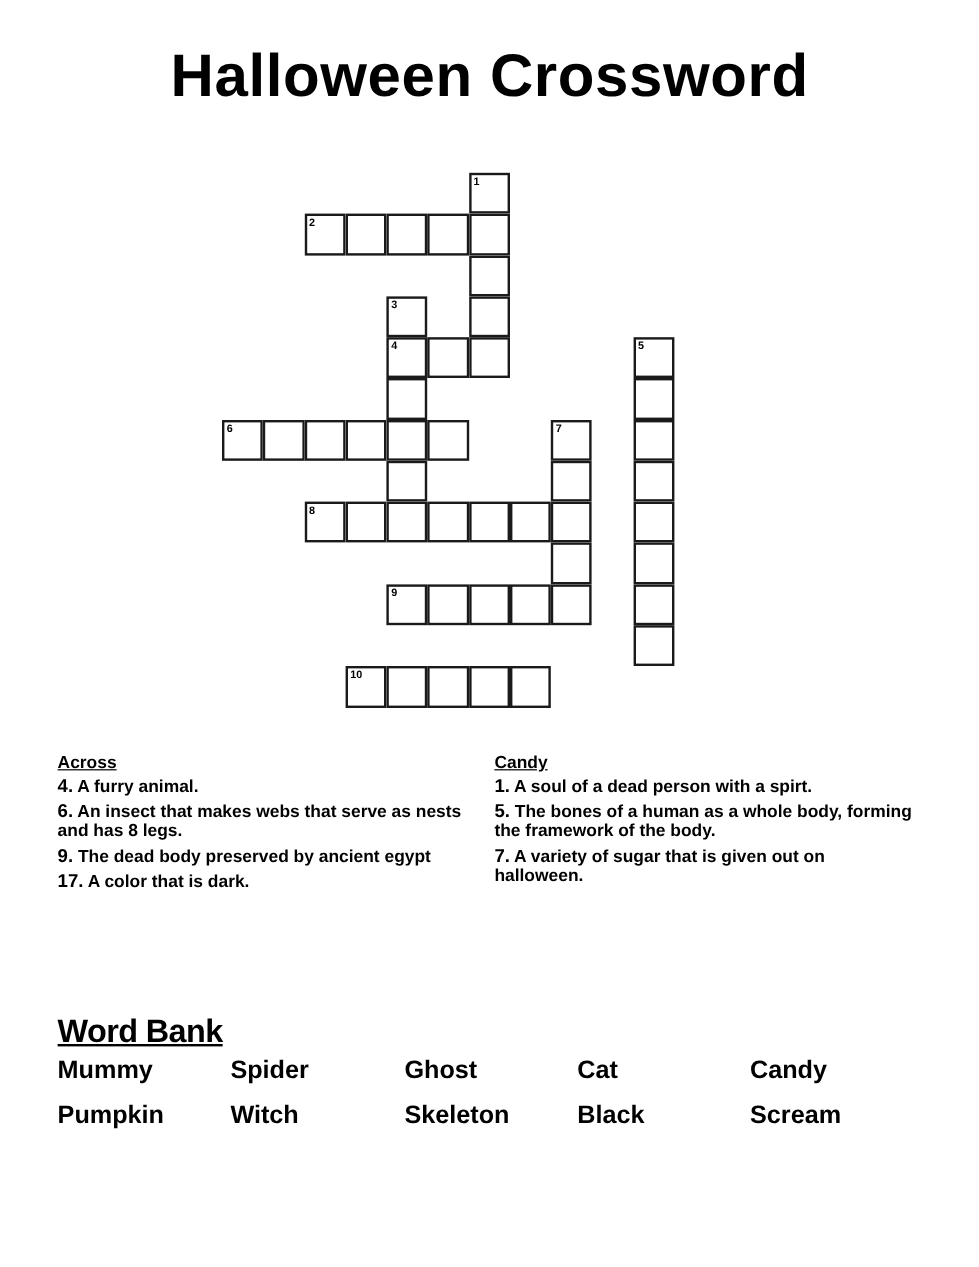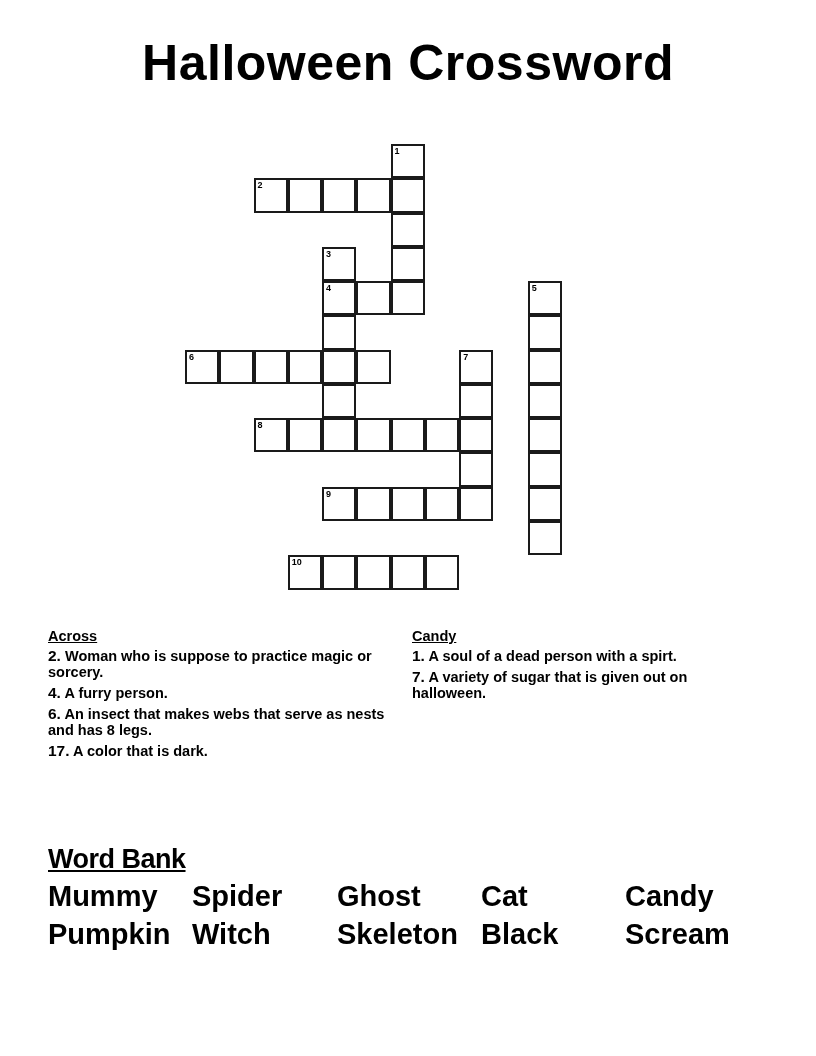--- a/index.html
+++ b/index.html
@@ -8,21 +8,21 @@
   .grid { position:absolute; left:0; top:0; width:816px; height:620px; }
   .cell { position:absolute; width:34.3px; height:34.3px; box-sizing:border-box; border:2px solid #1a1a1a; background:#fff; margin-left:-1px; margin-top:-1px; }
   .cell .num { position:absolute; left:2px; top:0px; font-size:9px; font-weight:bold; line-height:11px; }
   .clues { position:absolute; top:628px; font-weight:bold; font-size:14.5px; line-height:16px; }
   .clues.across { left:48px; width:350px; }
   .clues.down { left:412px; width:350px; }
   .clues h3 { margin:0 0 4px 0; font-size:14.5px; text-decoration:underline; }
   .clue { margin-bottom:5px; }
   .clue .n { font-size:15.5px; }
   .wb-title { position:absolute; left:48px; top:844px; font-size:27px; font-weight:bold; text-decoration:underline; letter-spacing:-0.5px; }
-  .wb { position:absolute; left:48px; top:880px; width:720px; font-size:29px; font-weight:bold; }
+  .wb { position:absolute; left:48px; top:880px; width:720px; font-size:21px; font-weight:bold; }
   .wb-row { position:relative; height:38px; }
   .wb-word { position:absolute; top:0; }
 </style>
 </head>
 <body>
 
 <div class="title">Halloween Crossword</div>
 
 <div class="grid" id="grid">
     <div class="cell" style="left: 391.62px; top: 145px;">
@@ -90,29 +90,30 @@
       <span class="num">10</span>
     </div>
     <div class="cell" style="left: 323.08px; top: 556.24px;"></div>
     <div class="cell" style="left: 357.35px; top: 556.24px;"></div>
     <div class="cell" style="left: 391.62px; top: 556.24px;"></div>
     <div class="cell" style="left: 425.89px; top: 556.24px;"></div>
   </div>
 
 <div class="clues across">
   <h3>Across</h3>
-  <div class="clue"><span class="n">2.</span><span> Woman who is suppose to practice magic or sorcery.</span></div>
-  <div class="clue"><span class="n">4.</span><span> A furry person.</span></div>
+  <div class="clue"><span class="n">4.</span><span> A furry animal.</span></div>
   <div class="clue"><span class="n">6.</span><span> An insect that makes webs that serve as nests and has 8 legs.</span></div>
+  <div class="clue"><span class="n">9.</span><span> The dead body preserved by ancient egypt</span></div>
   <div class="clue"><span class="n">17.</span><span> A color that is dark.</span></div>
 </div>
 
 <div class="clues down">
   <h3>Candy</h3>
   <div class="clue"><span class="n">1.</span><span> A soul of a dead person with a spirt.</span></div>
+  <div class="clue"><span class="n">5.</span><span> The bones of a human as a whole body, forming the framework of the body.</span></div>
   <div class="clue"><span class="n">7.</span><span> A variety of sugar that is given out on halloween.</span></div>
 </div>
 
 <div class="wb-title">Word Bank</div>
 <div class="wb">
   <div class="wb-row">
     <span class="wb-word" style="left:0px">Mummy</span>
     <span class="wb-word" style="left:144px">Spider</span>
     <span class="wb-word" style="left:289px">Ghost</span>
     <span class="wb-word" style="left:433px">Cat</span>

